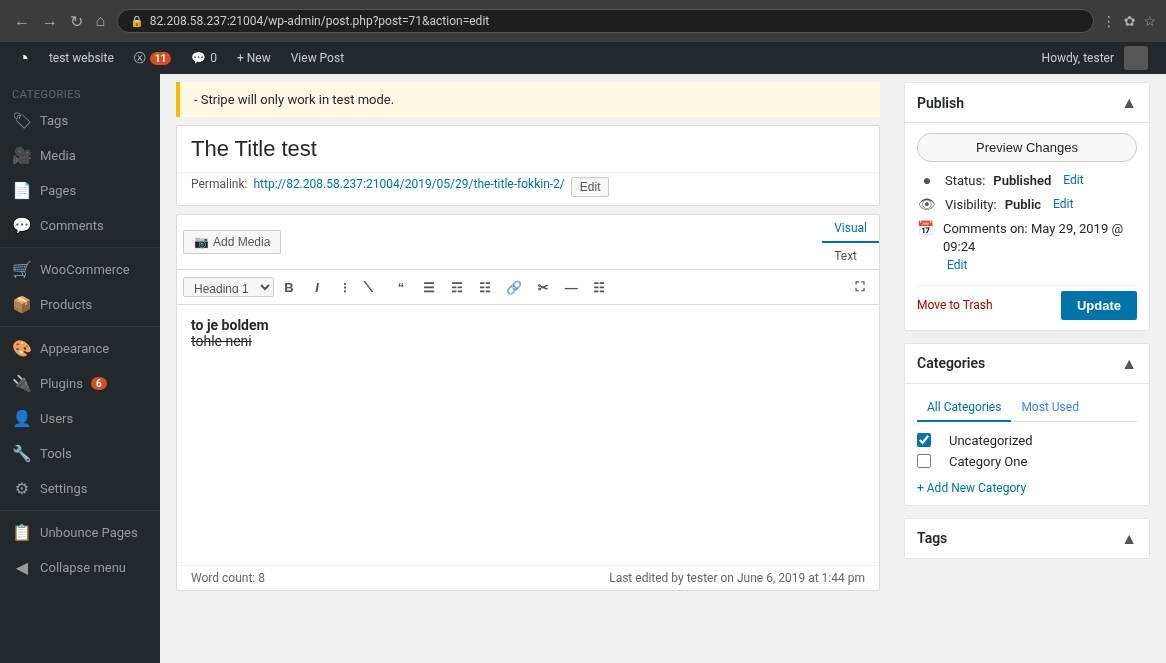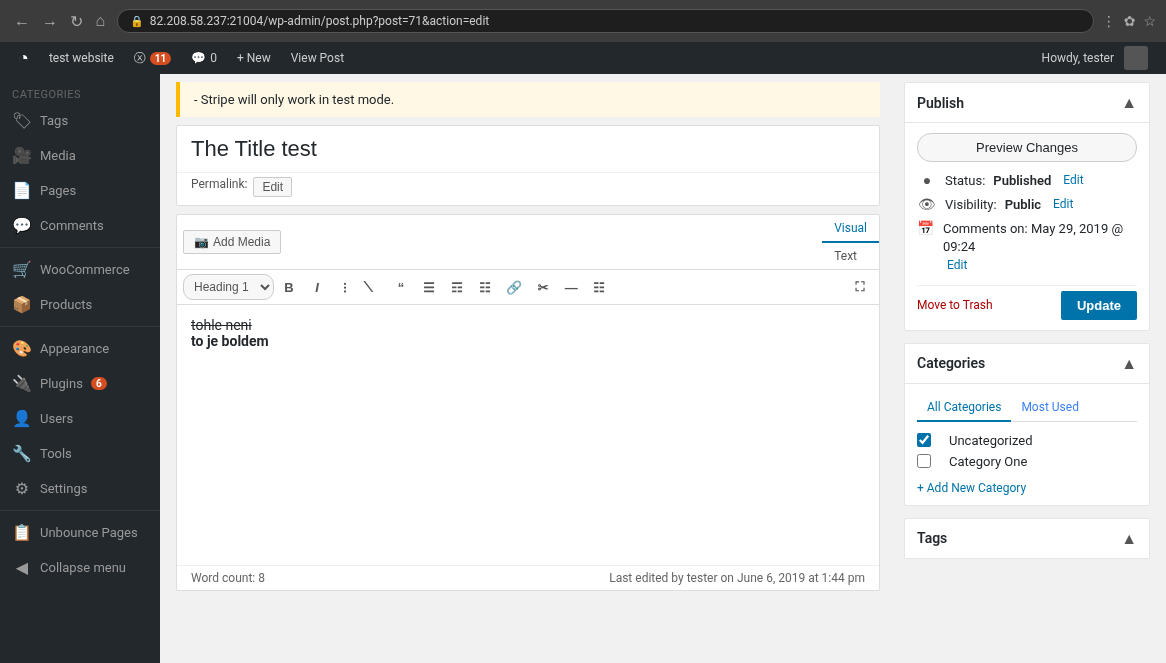--- a/index.html
+++ b/index.html
@@ -105,22 +105,22 @@
     .toolbar-row {
       display: flex; align-items: center; gap: 2px; padding: 4px 6px;
       border-bottom: 1px solid #ddd; flex-wrap: wrap;
     }
     .toolbar-btn {
       background: none; border: 1px solid transparent; border-radius: 2px;
       padding: 3px 5px; cursor: pointer; font-size: 13px; color: #555; font-weight: bold;
       display: flex; align-items: center; justify-content: center; min-width: 26px; height: 26px;
     }
     .toolbar-select {
-      padding: 3px 6px; border: 1px solid #ccc; border-radius: 10px;
-      font-size: 12px; color: #555; background: #f7f7f7; cursor: pointer; height: 26px;
+      padding: 3px 6px; border: 1px solid #ccc; border-radius: 2px;
+      font-size: 12px; color: #555; background: #f7f7f7; cursor: pointer; height: 20px;
     }
 
     .add-media-btn {
       display: flex; align-items: center; gap: 4px;
       background: #f7f7f7; border: 1px solid #ccc; border-radius: 2px;
       padding: 4px 10px; cursor: pointer; font-size: 12px; color: #555; margin: 6px;
     }
 
     .editor-body {
       min-height: 260px; padding: 12px 14px; outline: none;
@@ -300,20 +300,21 @@
     <div class="stripe-notice">
       <span>- Stripe will only work in test mode.</span>
     </div>
 
     <div class="post-editor">
 
       <div class="post-title-wrap">
         <input type="text" class="post-title-input" value="The Title test" style="">
         <div class="permalink-row">
           <span>Permalink:</span>
+          <a class="permalink-link">http://82.208.58.237:21004/2019/05/29/the-title-fokkin-2/</a>
           <button class="edit-btn">Edit</button>
         </div>
       </div>
 
       <div class="editor-container">
 
         <div style="display:flex; justify-content:space-between; align-items:center; border-bottom: 1px solid #ddd;">
           <button class="add-media-btn">
             <span>📷</span>
             <span>Add Media</span>
@@ -344,22 +345,22 @@
           <button class="toolbar-btn" title="Align Center">☶</button>
           <button class="toolbar-btn" title="Align Right">☷</button>
           <button class="toolbar-btn" title="Link">🔗</button>
           <button class="toolbar-btn" title="Unlink">✂</button>
           <button class="toolbar-btn" title="More">—</button>
           <button class="toolbar-btn" title="Table">☷</button>
           <button class="toolbar-btn" title="Fullscreen" style="margin-left:auto;">⛶</button>
         </div>
 
         <div class="editor-body" contenteditable="true" style="">
+          <div><span class="editor-bold">to je boldem</span></div>
           <div><span class="editor-strikethrough">tohle neni</span></div>
-          <div><span class="editor-bold">to je boldem</span></div>
         </div>
 
         <div class="editor-footer">
           <span>
             <span>Word count:</span>
             <span>8</span>
           </span>
           <span>Last edited by tester on June 6, 2019 at 1:44 pm</span>
         </div>
       </div>

